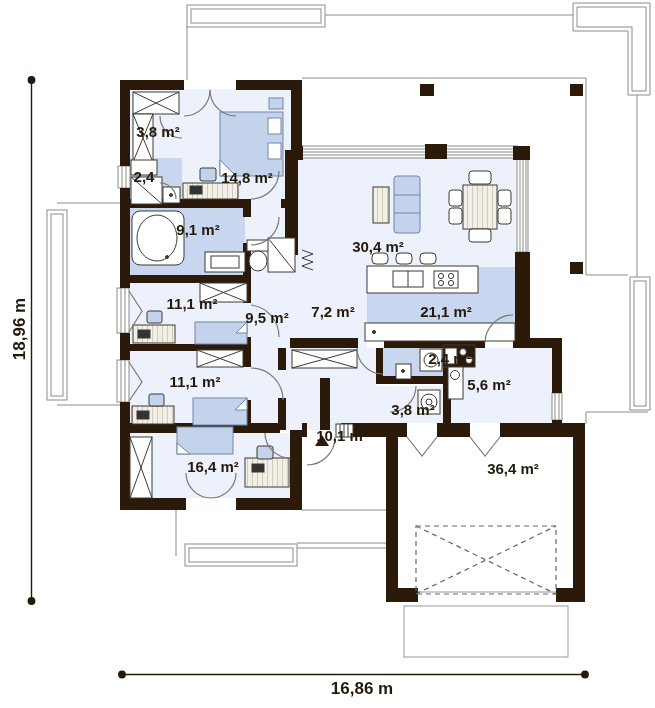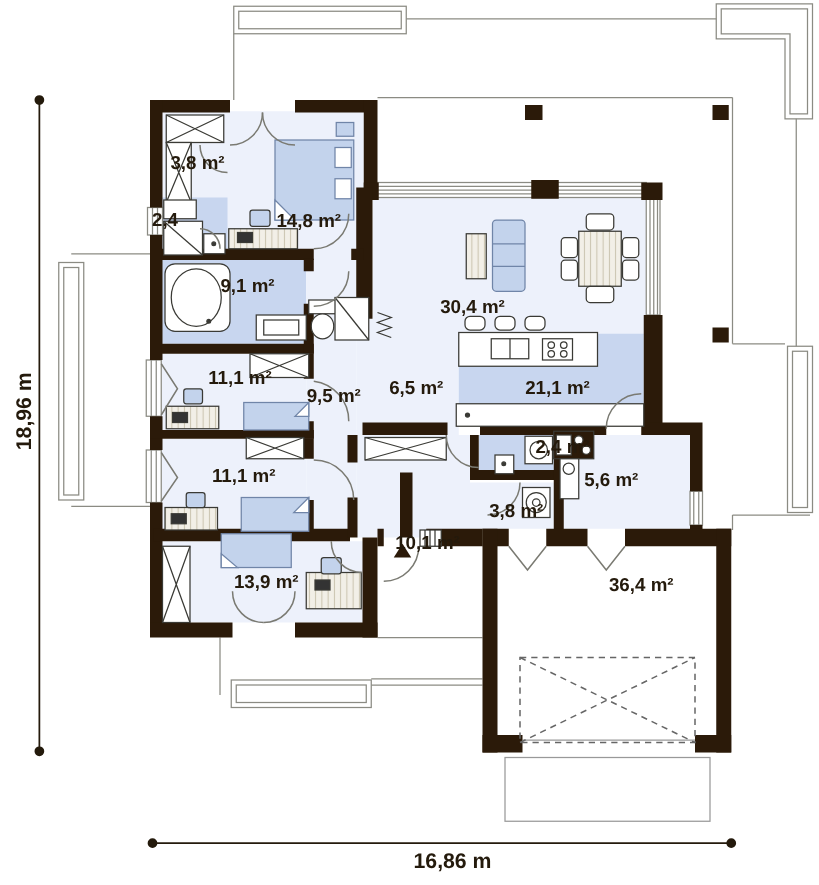--- a/index.html
+++ b/index.html
@@ -299,31 +299,31 @@
     <line x1="31.5" y1="80" x2="31.5" y2="601"></line>
     <circle cx="31.5" cy="80" r="3.2"></circle>
         <circle cx="31.5" cy="601" r="3.2"></circle>
     <line x1="122" y1="674.5" x2="585" y2="674.5"></line>
     <circle cx="122" cy="674.5" r="3.2"></circle>
         <circle cx="585" cy="674.5" r="3.2"></circle>
   </g>
 </svg>
 
 <span class="rlabel wrap" style="left:158px;top:131px;">3,8 m²</span>
-<span class="rlabel" style="left:132px;top:176px;">2,4</span>
+<span class="rlabel" style="left:144px;top:176px;">2,4</span>
 <span class="rlabel" style="left:247px;top:177px;">14,8 m²</span>
 <span class="rlabel" style="left:198px;top:229px;">9,1 m²</span>
 <span class="rlabel" style="left:192px;top:303px;">11,1 m²</span>
 <span class="rlabel wrap" style="left:267px;top:317px;">9,5 m²</span>
-<span class="rlabel" style="left:333px;top:311px;">6,5 m²</span>
+<span class="rlabel" style="left:333px;top:311px;">7,2 m²</span>
 <span class="rlabel" style="left:378px;top:246px;">30,4 m²</span>
 <span class="rlabel" style="left:446px;top:311px;">21,1 m²</span>
 <span class="rlabel" style="left:407px;top:358px;margin-left:43px;">2,4 m²</span>
 <span class="rlabel" style="left:489px;top:384px;">5,6 m²</span>
 <span class="rlabel" style="left:342px;top:389px;margin-top:46px;">10,1 m²</span>
 <span class="rlabel" style="left:413px;top:409px;">3,8 m²</span>
 <span class="rlabel" style="left:195px;top:381px;">11,1 m²</span>
-<span class="rlabel" style="left:213px;top:466px;">13,9 m²</span>
+<span class="rlabel" style="left:213px;top:466px;">16,4 m²</span>
 <span class="rlabel" style="left:490px;top:468px;margin-left:23px;">36,4 m²</span>
 
 <span class="dimlabel vert" style="left:20px;top:329px;">18,96 m</span>
 <span class="dimlabel" style="left:362px;top:689px;">16,86 m</span>
 </div>
 
 </body></html>

